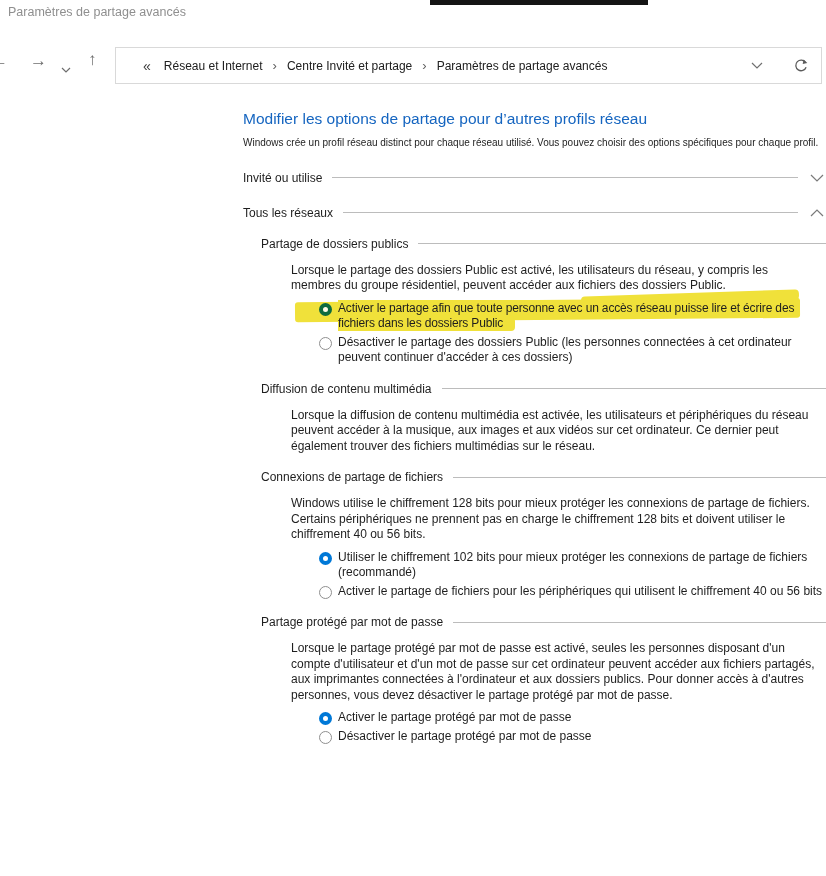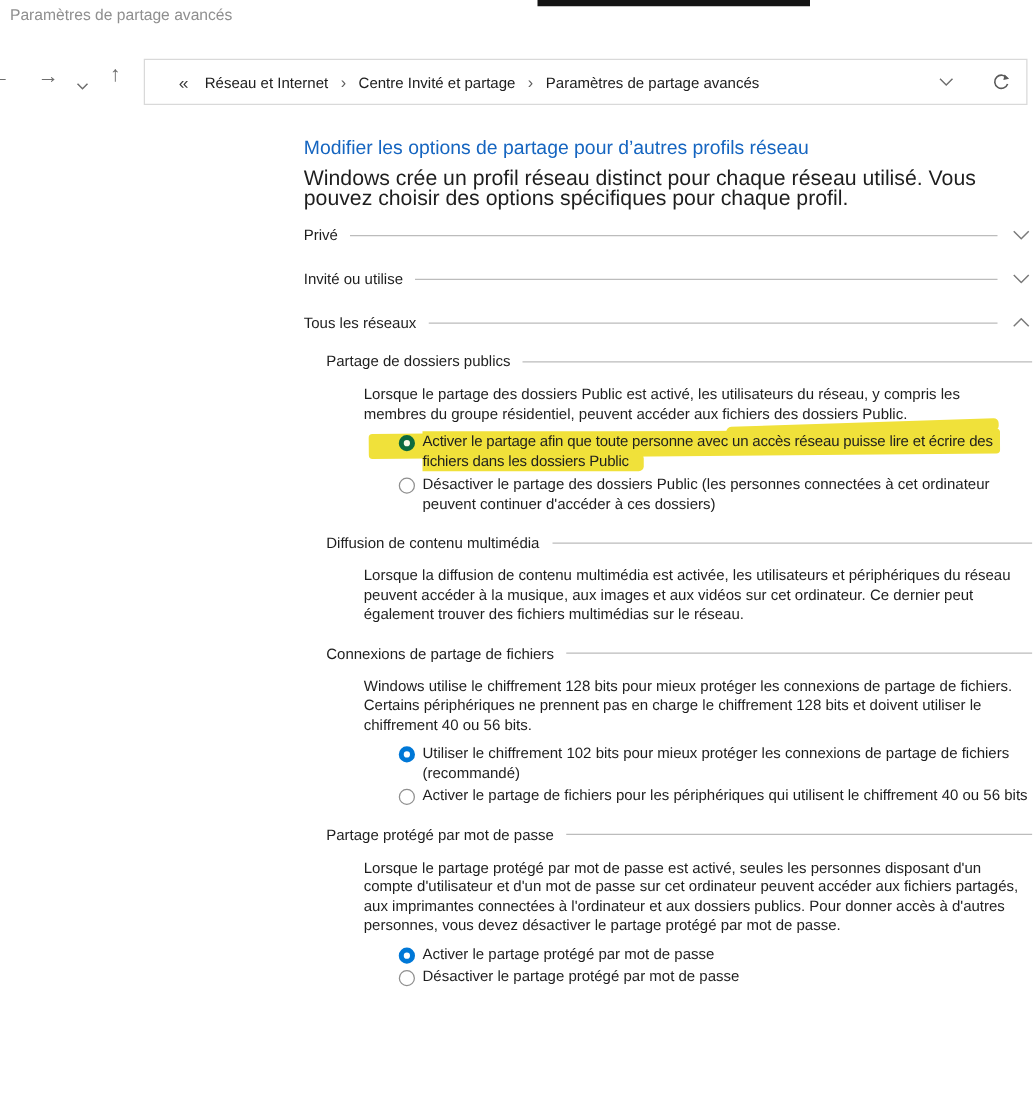--- a/index.html
+++ b/index.html
@@ -24,21 +24,21 @@
   .crumb-collapse { font-size:14px; color:#3c3c3c; margin-right:11px; }
   .crumb { margin:0 2px; white-space:nowrap; cursor:pointer; }
   .crumb-sep { margin:0 8px; color:#5f5f5f; font-size:13px; }
   .addr-spacer { flex:1; }
   .addr-chevron { margin-right:30px; display:flex; align-items:center; }
   .addr-refresh { display:flex; align-items:center; }
 
   
   .content { position:absolute; left:243px; top:110px; width:583px; }
   h1 { margin:0 0 7px 0; font-size:15.5px; font-weight:400; color:#1565c0; }
-  .intro { margin:0; font-size:17px; line-height:15.5px; color:#1e1e1e; }
+  .intro { margin:0; font-size:10px; line-height:15.5px; color:#1e1e1e; }
 
   .profile-row { display:flex; align-items:center; height:16px; cursor:pointer; }
   .pr1 { margin-top:14px; } .pr2 { margin-top:19px; } .pr3 { margin-top:19px; }
   .profile-label { font-size:12px; color:#1e1e1e; }
   .rule { flex:1; height:1px; background:#bcbcbc; margin:0 12px 0 10px; }
   .profile-row .chev { flex:none; margin-right:2px; display:flex; }
 
   .sub { margin-top:15px; }
   .sub-header { display:flex; align-items:center; padding-left:18px; height:16px; }
   .sub-label { font-size:12px; white-space:nowrap; }
@@ -105,29 +105,20 @@
         </svg>
       </span>
     </div>
   </div>
 
   <div class="content">
 
     <h1>Modifier les options de partage pour d’autres profils réseau</h1>
     <p class="intro">Windows crée un profil réseau distinct pour chaque réseau utilisé. Vous pouvez choisir des options spécifiques pour chaque profil.</p>
 
-    <div class="profile-row pr1">
-      <span class="profile-label">Privé</span>
-      <span class="rule"></span>
-      <span class="chev">
-        <svg width="14" height="8" viewBox="0 0 14 8">
-            <polyline points="1,1 7,7 13,1" fill="none" stroke="#7a7a7a" stroke-width="1.2"></polyline>
-          </svg>
-      </span>
-    </div>
 
     <div class="profile-row pr2">
       <span class="profile-label">Invité ou utilise</span>
       <span class="rule"></span>
       <span class="chev">
         <svg width="14" height="8" viewBox="0 0 14 8">
             <polyline points="1,1 7,7 13,1" fill="none" stroke="#7a7a7a" stroke-width="1.2"></polyline>
           </svg>
       </span>
     </div>

